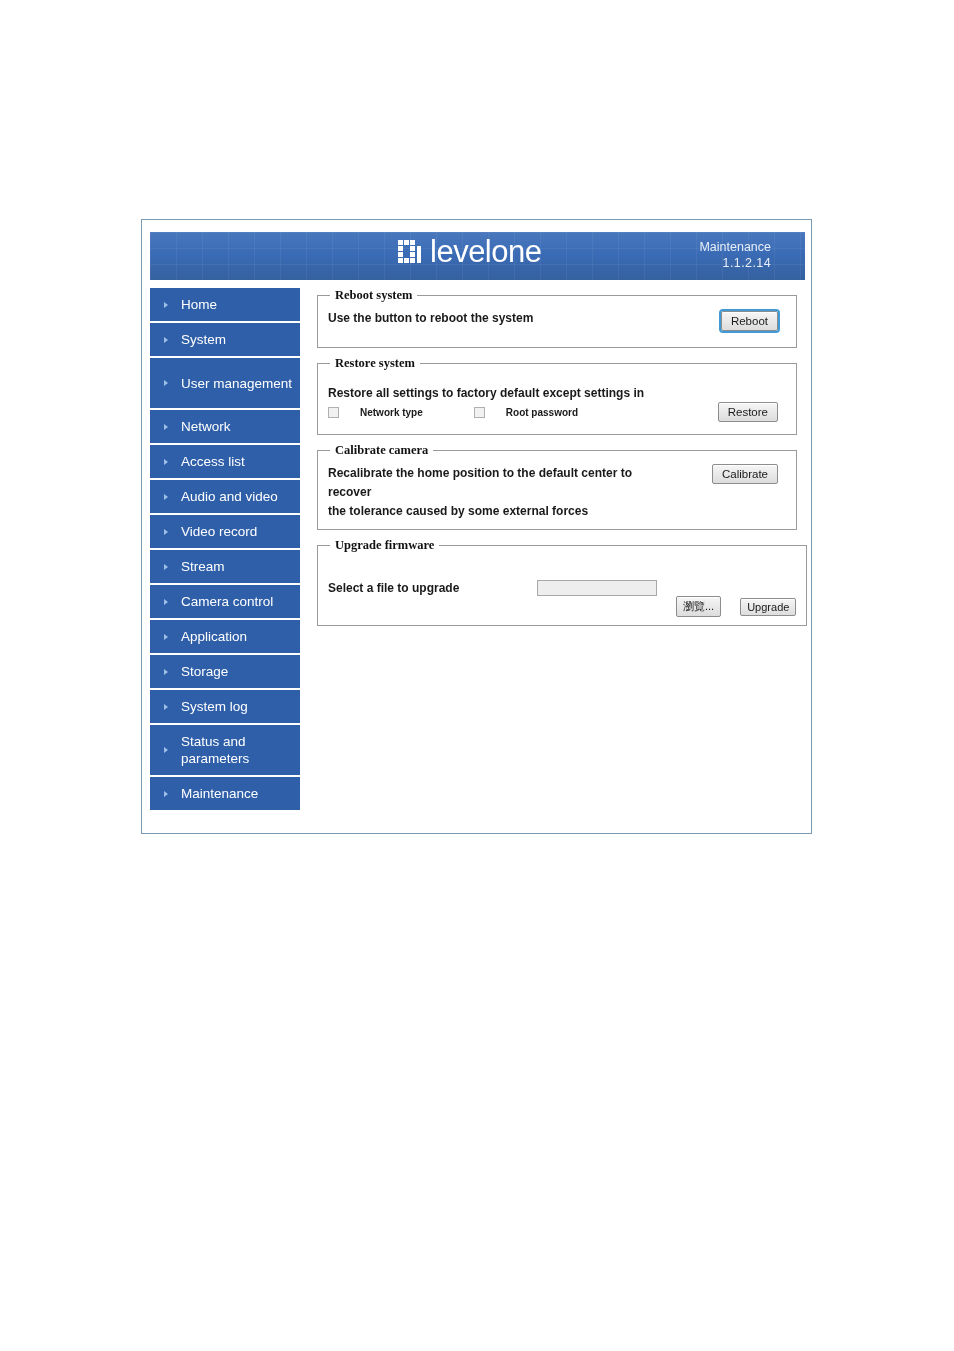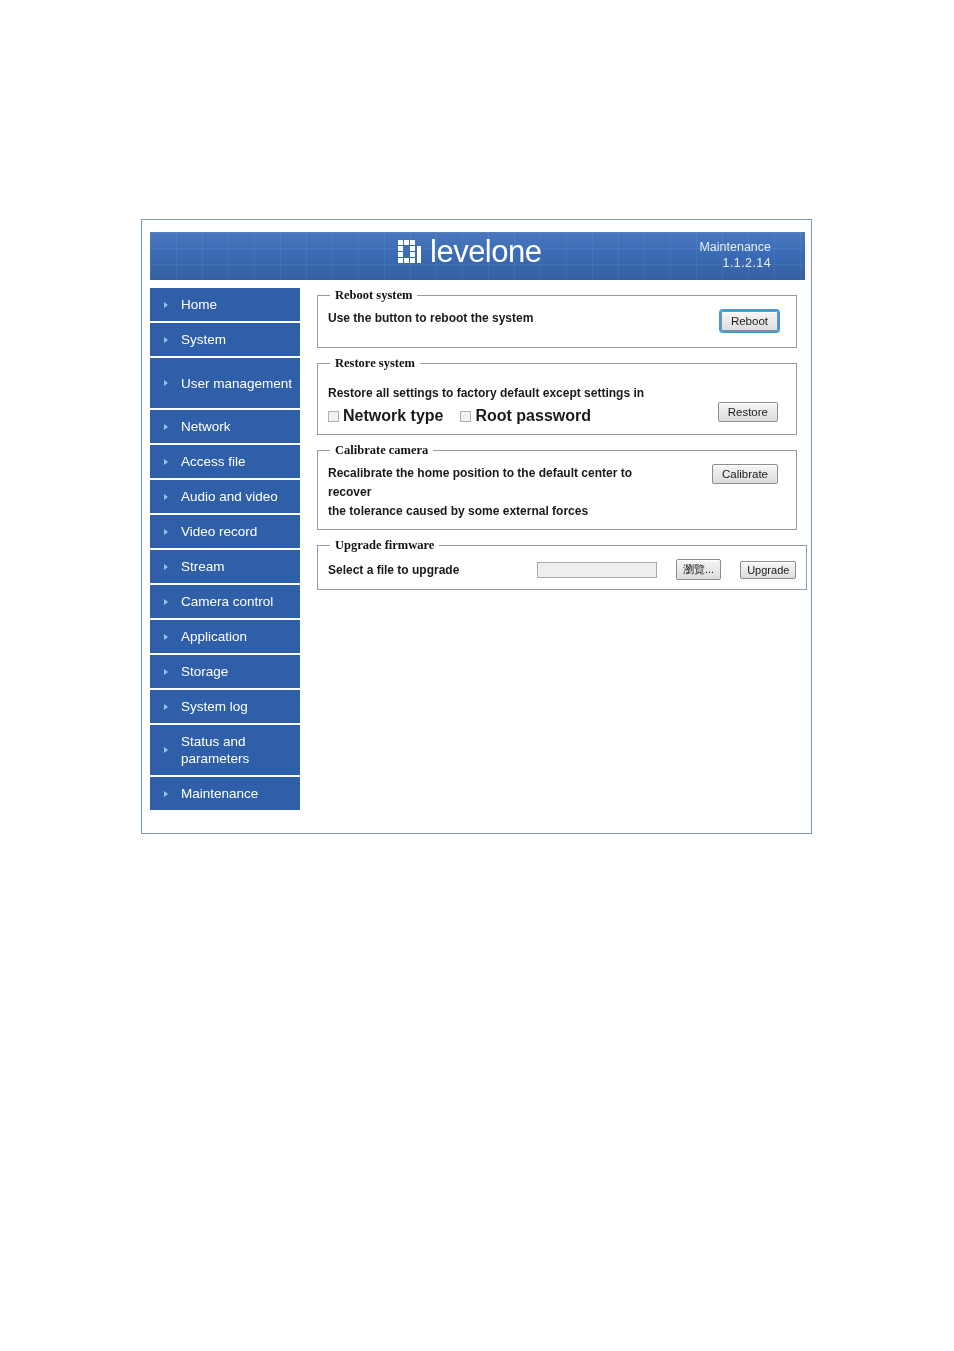--- a/index.html
+++ b/index.html
@@ -159,22 +159,22 @@
   }
   .btn.focused {
     outline: 2px solid #3f9ad6;
     outline-offset: 0px;
   }
 
   .check-row {
     margin-top: 4px;
     display: flex;
     align-items: center;
-    gap: 4px;
-    font-size: 16px;
+    gap: 21px;
+    font-size: 10px;
     font-weight: bold;
     color: #1a1a1a;
   }
   .check-row .gap { width: 9px; display: inline-block; }
   .cbox {
     width: 11px;
     height: 11px;
     border: 1px solid #b0b0b0;
     background: #f1f1f1;
     display: inline-block;
@@ -203,20 +203,21 @@
     font-family: "Liberation Sans", sans-serif;
     font-size: 11px;
     color: #1a1a1a;
     background: linear-gradient(to bottom, #f6f6f6 0%, #e9e9e9 50%, #dddddd 100%);
     border: 1px solid #8d8d8d;
     border-radius: 2px;
     padding: 2px 6px;
     cursor: pointer;
     box-shadow: inset 0 1px 0 #ffffff;
     white-space: nowrap;
+    margin-top: 37px;
   }
 </style>
 </head>
 <body>
 
 <div id="page">
 
   <div class="app-frame">
 
     <div class="app-header">
@@ -262,21 +263,21 @@
         <span class="nav-label">User management</span>
       </div>
 
       <div class="nav-item">
         <span class="bullet"></span>
         <span class="nav-label">Network</span>
       </div>
 
       <div class="nav-item">
         <span class="bullet"></span>
-        <span class="nav-label">Access file</span>
+        <span class="nav-label">Access list</span>
       </div>
 
       <div class="nav-item">
         <span class="bullet"></span>
         <span class="nav-label">Audio and video</span>
       </div>
 
       <div class="nav-item">
         <span class="bullet"></span>
         <span class="nav-label">Video record</span>

